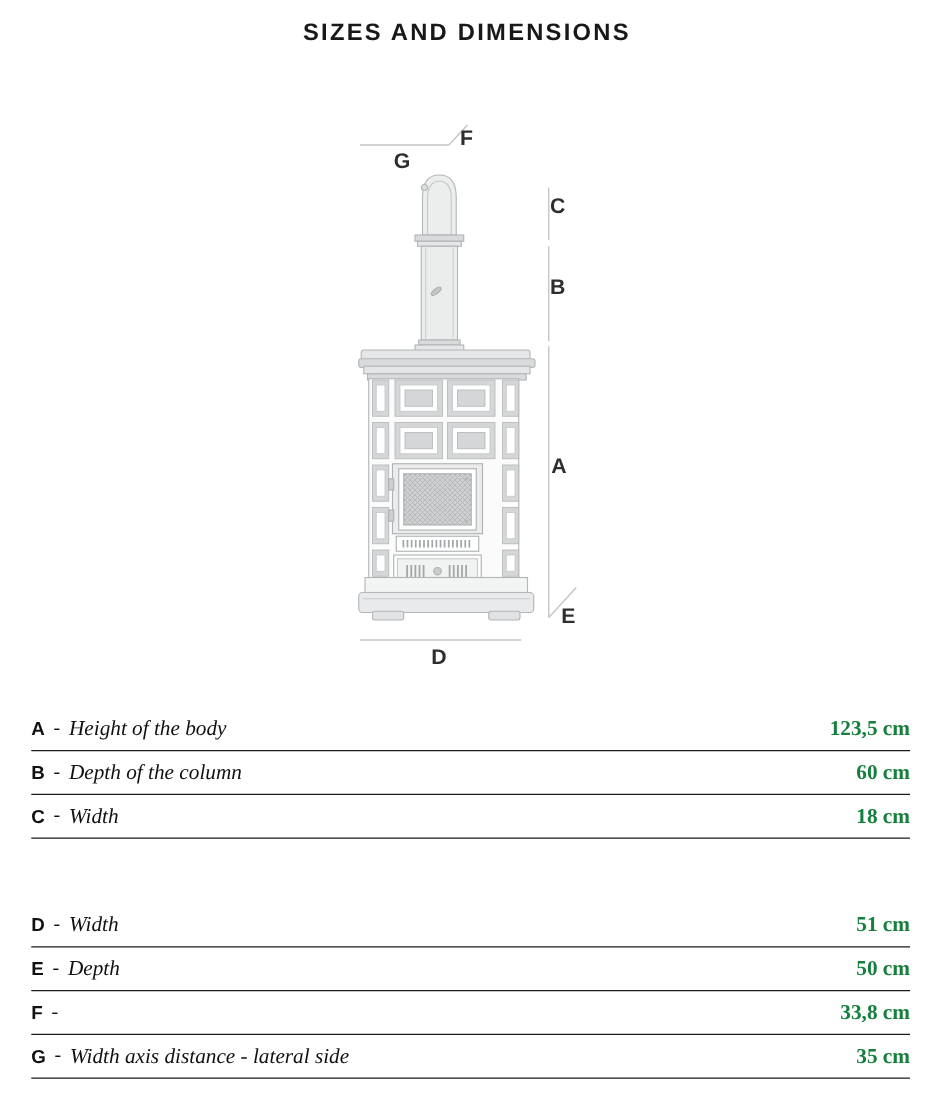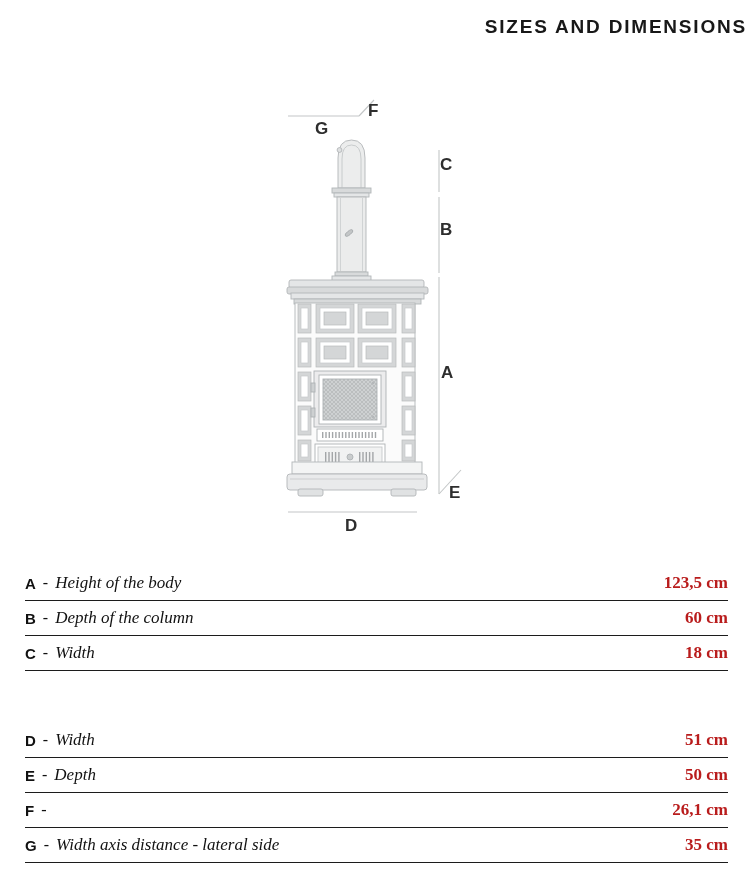--- a/index.html
+++ b/index.html
@@ -1,37 +1,37 @@
 <!DOCTYPE html>
 <html><head>
 <meta charset="utf-8">
 <style>
   html,body{margin:0;padding:0;background:#fff;}
   body{width:747px;height:878px;position:relative;overflow:hidden;
        font-family:"Liberation Serif",serif;color:#161616;}
 
-  .page-title{position:absolute;top:16px;left:0;width:747px;text-align:right;
+  .page-title{position:absolute;top:16px;left:0;width:747px;text-align:center;
     font-family:"Liberation Sans",sans-serif;font-weight:700;font-size:19px;
     letter-spacing:1.8px;color:#181818;}
 
   .diagram{position:absolute;left:0;top:0;width:747px;height:560px;}
   .diagram-svg{position:absolute;left:0;top:0;}
   .dim-label{position:absolute;font-family:"Liberation Sans",sans-serif;
     font-weight:700;font-size:17px;color:#2e2e2e;line-height:1;}
 
   .dims-table{position:absolute;left:25px;width:703px;}
   .dims-table.upper{top:566px;}
   .dims-table.lower{top:723px;}
   .row{display:flex;align-items:center;height:35px;box-sizing:border-box;
        border-bottom:1.4px solid #1c1c1c;}
   .letter{font-family:"Liberation Sans",sans-serif;font-weight:700;
           font-size:15px;color:#111;}
   .sep{font-size:16px;margin:0 7px;color:#111;}
   .lbl{font-size:17px;color:#111;font-style:italic;}
-  .val{margin-left:auto;font-weight:700;font-size:17px;color:#b91c1c;}
+  .val{margin-left:auto;font-weight:700;font-size:17px;color:#15803d;}
 </style>
 </head>
 <body>
 
 <div class="page-title">SIZES AND DIMENSIONS</div>
 
 <div class="diagram">
   <svg class="diagram-svg" viewBox="0 0 747 560" width="747" height="560" xmlns="http://www.w3.org/2000/svg">
     <defs>
       <pattern id="hatch" patternUnits="userSpaceOnUse" width="4" height="4">
@@ -185,21 +185,21 @@
   </div>
   <div class="row">
     <span class="letter">E</span>
     <span class="sep">-</span>
     <span class="lbl">Depth</span>
     <span class="val">50 cm</span>
   </div>
   <div class="row">
     <span class="letter">F</span>
     <span class="sep">-</span>
-    <span class="val">26,1 cm</span>
+    <span class="val">33,8 cm</span>
   </div>
   <div class="row">
     <span class="letter">G</span>
     <span class="sep">-</span>
     <span class="lbl">Width axis distance - lateral side</span>
     <span class="val">35 cm</span>
   </div>
 </div>
 
 </body></html>

